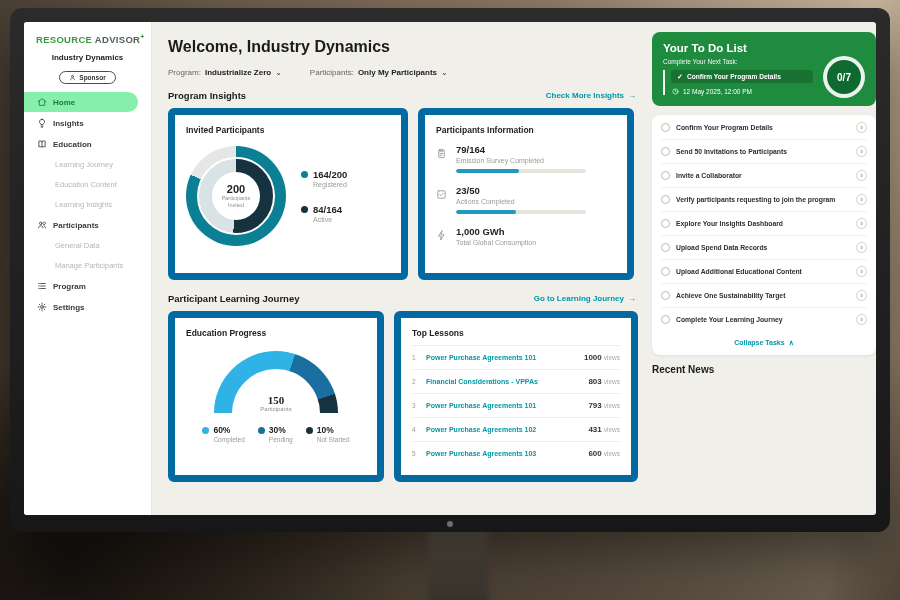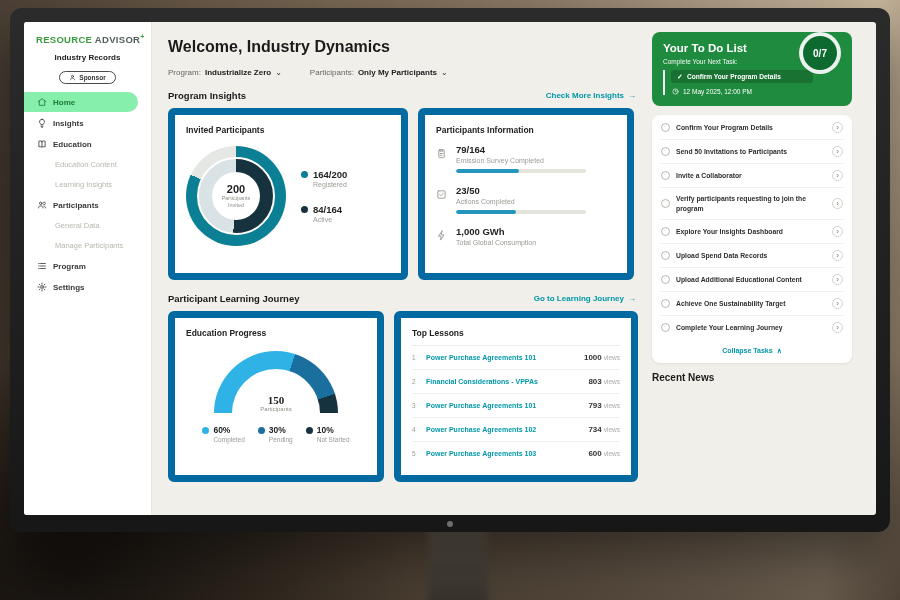--- a/index.html
+++ b/index.html
@@ -103,31 +103,31 @@
   .lessons { flex:1; min-width:0; }
   .lessons .card-title { border-bottom:1px solid #ececе6; border-bottom:1px solid #ecece6; padding-bottom:7px; margin-bottom:0; }
   .lesson-row { display:flex; align-items:center; gap:7px; padding:7px 0; border-bottom:1px solid #f1f1ec; }
   .lesson-row:last-child { border-bottom:none; }
   .lesson-rank { font-size:6.5px; color:#9a9a94; width:7px; flex:none; }
   .lesson-title { font-size:7px; font-weight:bold; color:#0097a9; flex:1; min-width:0; cursor:pointer; }
   .lesson-views { font-size:8px; font-weight:bold; color:#333; white-space:nowrap; }
   .views-word { font-size:6.5px; font-weight:normal; color:#aaaaa4; margin-left:2px; }
 
   
-  .todo-col { width:226px; flex:none; padding:10px 24px 0 2px; overflow:hidden; }
+  .todo-col { width:226px; flex:none; padding:10px 0 0 2px; overflow:hidden; }
   .todo-green { position:relative; background:#1f8b3e; border-radius:8px; padding:10px 11px 11px; color:#fff; }
   .todo-title { font-size:11.5px; font-weight:bold; }
   .todo-sub { font-size:6.5px; margin-top:4px; opacity:0.95; }
   .next-wrap { margin-top:5px; border-left:2px solid rgba(255,255,255,0.95); padding-left:6px; width:150px; }
   .next-row { display:flex; align-items:center; gap:4px; background:rgba(0,0,0,0.18);
     border-radius:3px; padding:3px 6px; font-size:6.6px; font-weight:bold; cursor:pointer; }
   .check-ic { font-size:7px; line-height:1; }
   .date-row { display:flex; align-items:center; gap:4px; font-size:6.5px; margin-top:5px; padding-left:1px; }
   .date-row svg { width:7px; height:7px; }
-  .todo-ring { position:absolute; top:0; right:11px; width:42px; height:42px; border-radius:50%;
+  .todo-ring { position:absolute; top:24px; right:11px; width:42px; height:42px; border-radius:50%;
     border:4px solid rgba(255,255,255,0.92); background:#0e6b30;
     display:flex; align-items:center; justify-content:center; font-size:10px; font-weight:bold; }
 
   .task-card { background:#fff; border-radius:8px; margin-top:9px; padding:1px 9px;
     box-shadow:0 1px 3px rgba(0,0,0,0.07); }
   .task-row { display:flex; align-items:center; gap:6px; padding:6px 0; border-bottom:1px solid #f1f1ec; cursor:pointer; }
   .task-check { width:9px; height:9px; border-radius:50%; border:1px solid #b8b8b0; flex:none; }
   .task-label { flex:1; font-size:6.8px; font-weight:bold; color:#2e2e2e; line-height:1.4; }
   .task-chev { width:11px; height:11px; border-radius:50%; border:1px solid #d2d2ca; color:#777;
     font-size:8px; line-height:1; display:flex; align-items:center; justify-content:center; flex:none; }
@@ -144,21 +144,21 @@
   <div class="stand"></div>
 
   <div class="monitor">
     <div class="screen">
 
       <aside class="sidebar">
         <div class="brand">
           <span class="p1">RESOURCE</span>
           <span class="p2">ADVISOR</span><span class="plus">+</span>
         </div>
-        <div class="org-name">Industry Records</div>
+        <div class="org-name">Industry Dynamics</div>
         <div class="sponsor-wrap">
           <span class="sponsor">
             <svg viewBox="0 0 24 24" fill="none" stroke="currentColor" stroke-width="2.4" stroke-linecap="round" stroke-linejoin="round">
                 <circle cx="12" cy="8" r="3.5"></circle>
                 <path d="M5 20c0-4 3-6 7-6s7 2 7 6"></path>
               </svg>
             <span>Sponsor</span>
           </span>
         </div>
 
@@ -175,20 +175,23 @@
               <path d="M9.5 19.5h5M10.5 22h3"></path>
             </svg>
           <span>Insights</span>
         </div>
         <div class="nav-item">
           <svg viewBox="0 0 24 24" fill="none" stroke="currentColor" stroke-width="2" stroke-linecap="round" stroke-linejoin="round">
               <path d="M12 6C10.5 4.5 7 4.2 4.5 5.2V19c2.5-1 6-.7 7.5.8 1.5-1.5 5-1.8 7.5-.8V5.2C17 4.2 13.5 4.5 12 6z"></path>
               <path d="M12 6v13"></path>
             </svg>
           <span>Education</span>
+        </div>
+        <div class="nav-item sub">
+          <span>Learning Journey</span>
         </div>
         <div class="nav-item sub">
           <span>Education Content</span>
         </div>
         <div class="nav-item sub">
           <span>Learning Insights</span>
         </div>
         <div class="nav-item">
           <svg viewBox="0 0 24 24" fill="none" stroke="currentColor" stroke-width="2" stroke-linecap="round" stroke-linejoin="round">
               <circle cx="9" cy="8" r="3"></circle>
@@ -374,21 +377,21 @@
               <span class="lesson-views"><span>803</span><span class="views-word">views</span></span>
             </div>
             <div class="lesson-row">
               <span class="lesson-rank">3</span>
               <a class="lesson-title">Power Purchase Agreements 101</a>
               <span class="lesson-views"><span>793</span><span class="views-word">views</span></span>
             </div>
             <div class="lesson-row">
               <span class="lesson-rank">4</span>
               <a class="lesson-title">Power Purchase Agreements 102</a>
-              <span class="lesson-views"><span>734</span><span class="views-word">views</span></span>
+              <span class="lesson-views"><span>431</span><span class="views-word">views</span></span>
             </div>
             <div class="lesson-row">
               <span class="lesson-rank">5</span>
               <a class="lesson-title">Power Purchase Agreements 103</a>
               <span class="lesson-views"><span>600</span><span class="views-word">views</span></span>
             </div>
           </div>
         </div>
       </main>
 

